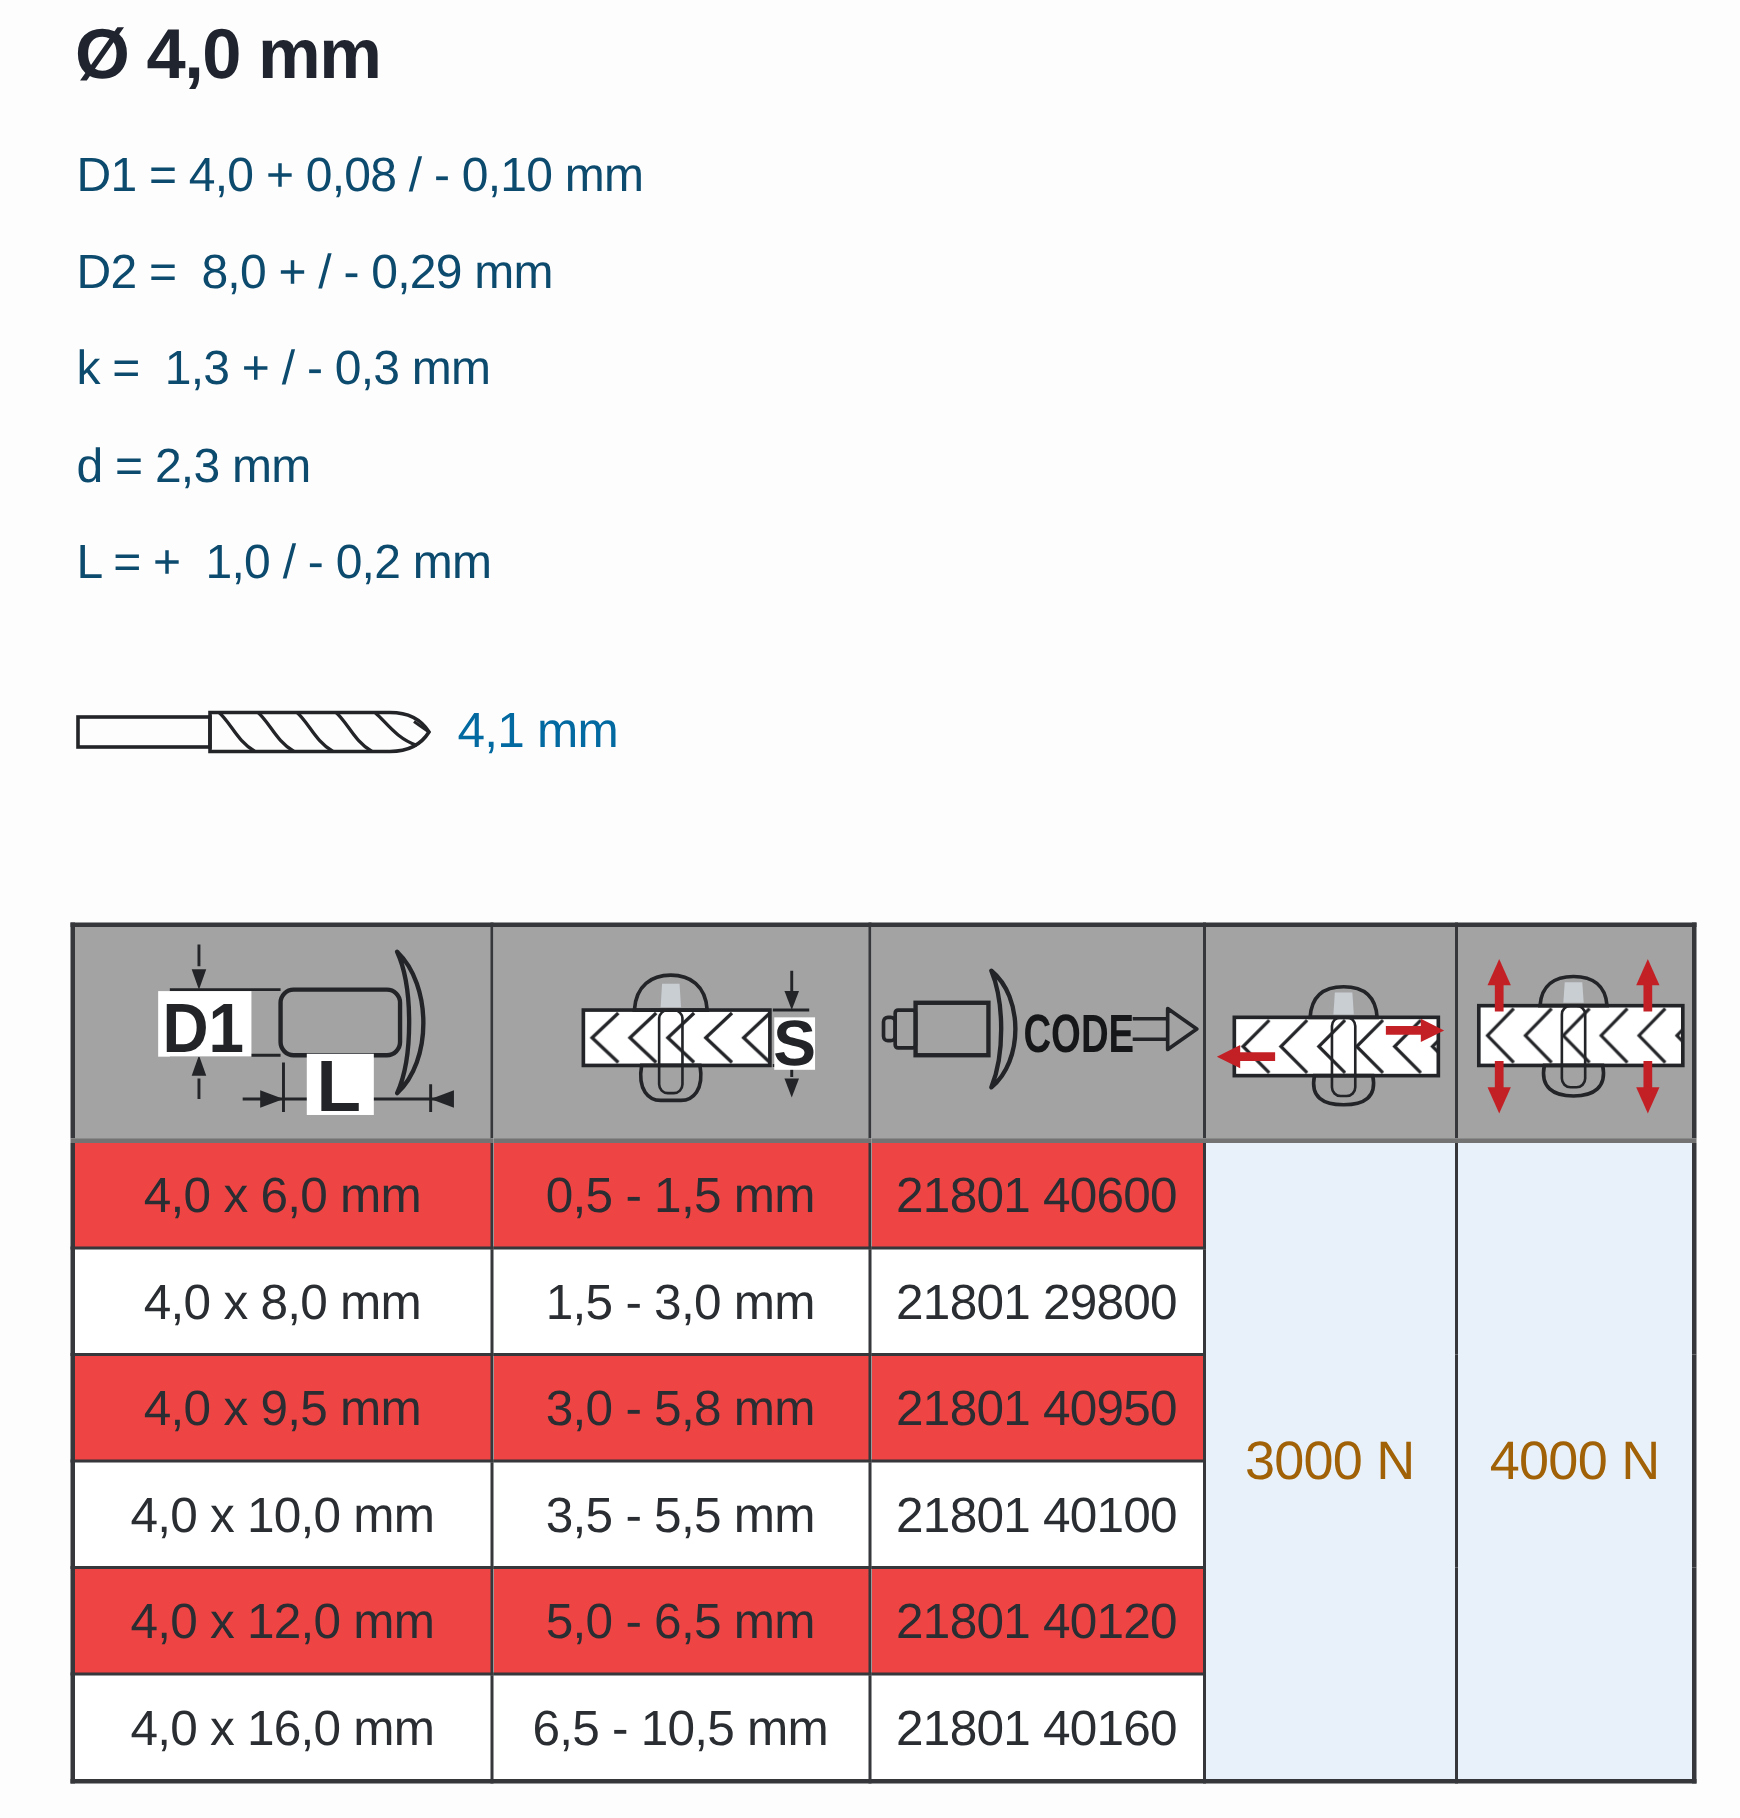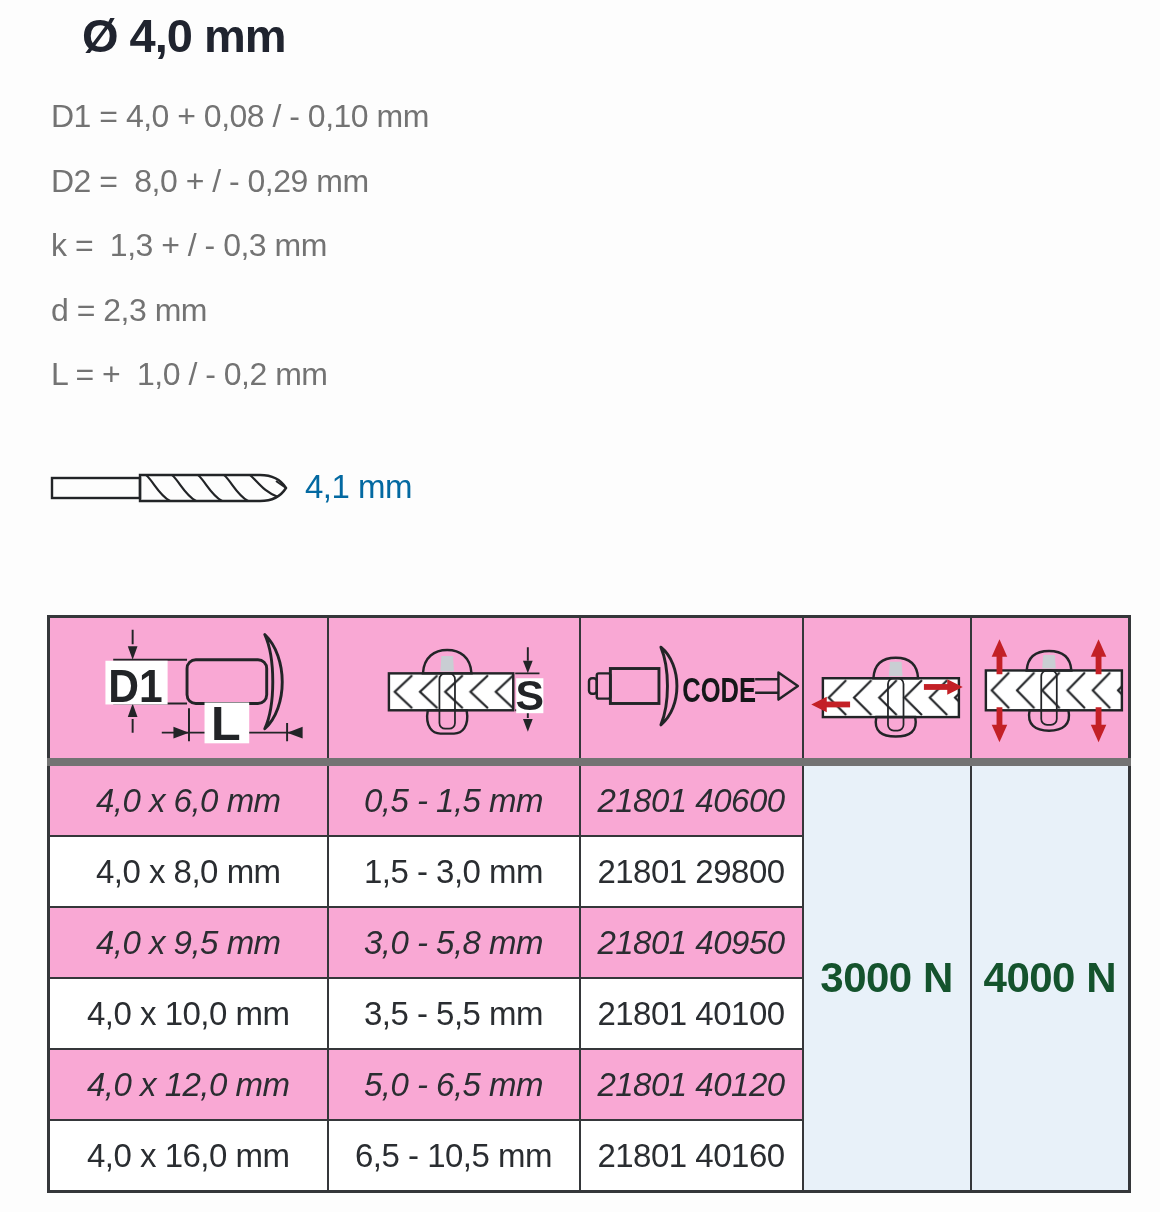--- a/index.html
+++ b/index.html
@@ -6,48 +6,48 @@
   body{
     width:1160px;height:1212px;position:relative;
     background:#fdfdfd;
     font-family:"Liberation Sans","DejaVu Sans",sans-serif;
     color:#2a2d31;
     overflow:hidden;
   }
   .page-title{
     position:absolute;left:50px;top:8px;
     font-size:47px;font-weight:bold;color:#20242f;
-    letter-spacing:-1px;white-space:pre;margin-left:32px;
+    letter-spacing:-1px;white-space:pre;
   }
   .specs{position:absolute;left:51px;top:84px;}
   .spec{
-    font-size:32px;line-height:64.5px;color:#737373;
+    font-size:32px;line-height:64.5px;color:#0c4a6e;
     white-space:pre;letter-spacing:-0.5px;
   }
   .drill-row{position:absolute;left:50px;top:464px;height:48px;}
   .drill-row svg{position:absolute;left:0;top:2px;}
   .drill-label{
     position:absolute;left:255px;top:4px;font-size:33px;color:#0369a1;
     white-space:pre;letter-spacing:-0.5px;
   }
   table.rivet{
     position:absolute;left:47px;top:615px;
     border-collapse:collapse;table-layout:fixed;
     border:3px solid #35373a;
   }
   table.rivet td{
     border:2px solid #35373a;
     text-align:center;vertical-align:middle;
     padding:0;overflow:hidden;
   }
-  tr.hdr td{height:140px;background:#f9a8d4;border-bottom:8px solid #737373;}
+  tr.hdr td{height:140px;background:#a3a3a3;border-bottom:3px solid #737373;}
   tbody td{height:69px;font-size:33px;letter-spacing:-0.5px;color:#2a2d31;white-space:pre;}
-  tbody tr.blue td.c{background:#f9a8d4;font-style:italic;}
+  tbody tr.blue td.c{background:#ef4444;}
   tbody tr.white td.c{background:#ffffff;}
-  td.strength{background:#e8f1f9;font-size:42px;color:#14532d;font-weight:bold;}
+  td.strength{background:#e8f1f9;font-size:36px;color:#a16207;}
   svg text{font-family:"Liberation Sans","DejaVu Sans",sans-serif;}
   .ln{stroke:#222427;fill:none;}
 </style>
 </head>
 <body>
 
 <div class="page-title">Ø 4,0 mm</div>
 
 <div class="specs">
   <div class="spec">D1 = 4,0 + 0,08 / - 0,10 mm</div>

